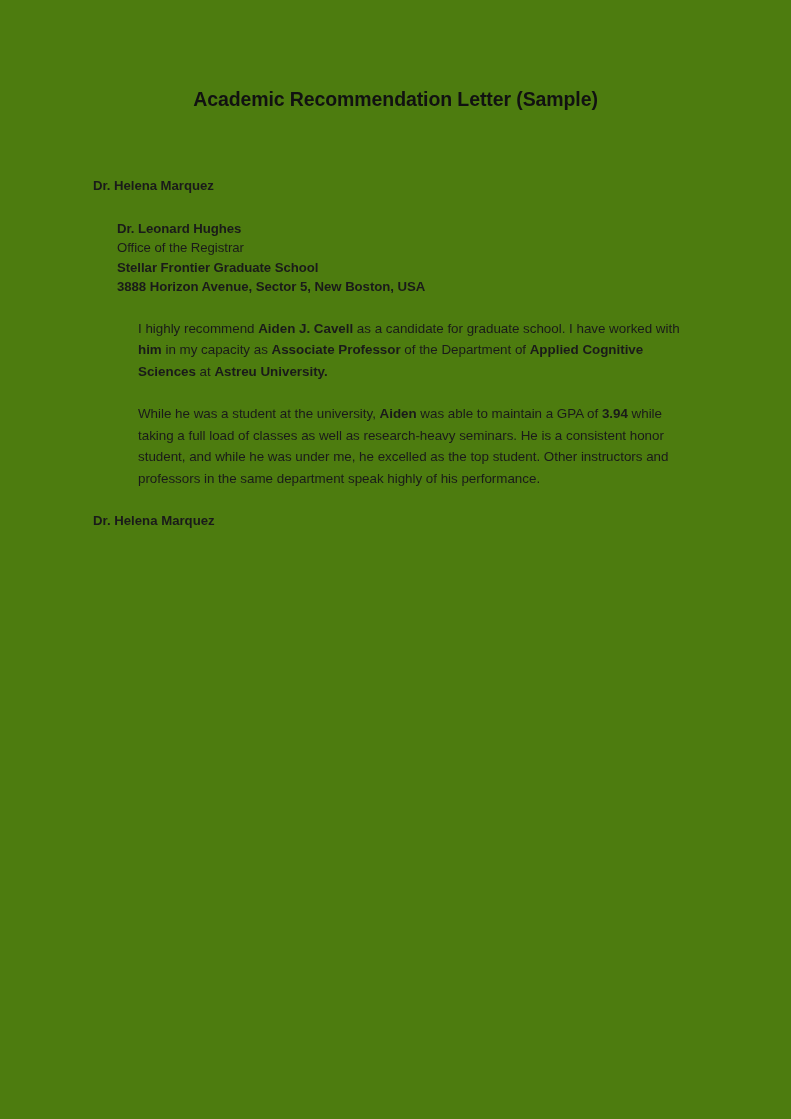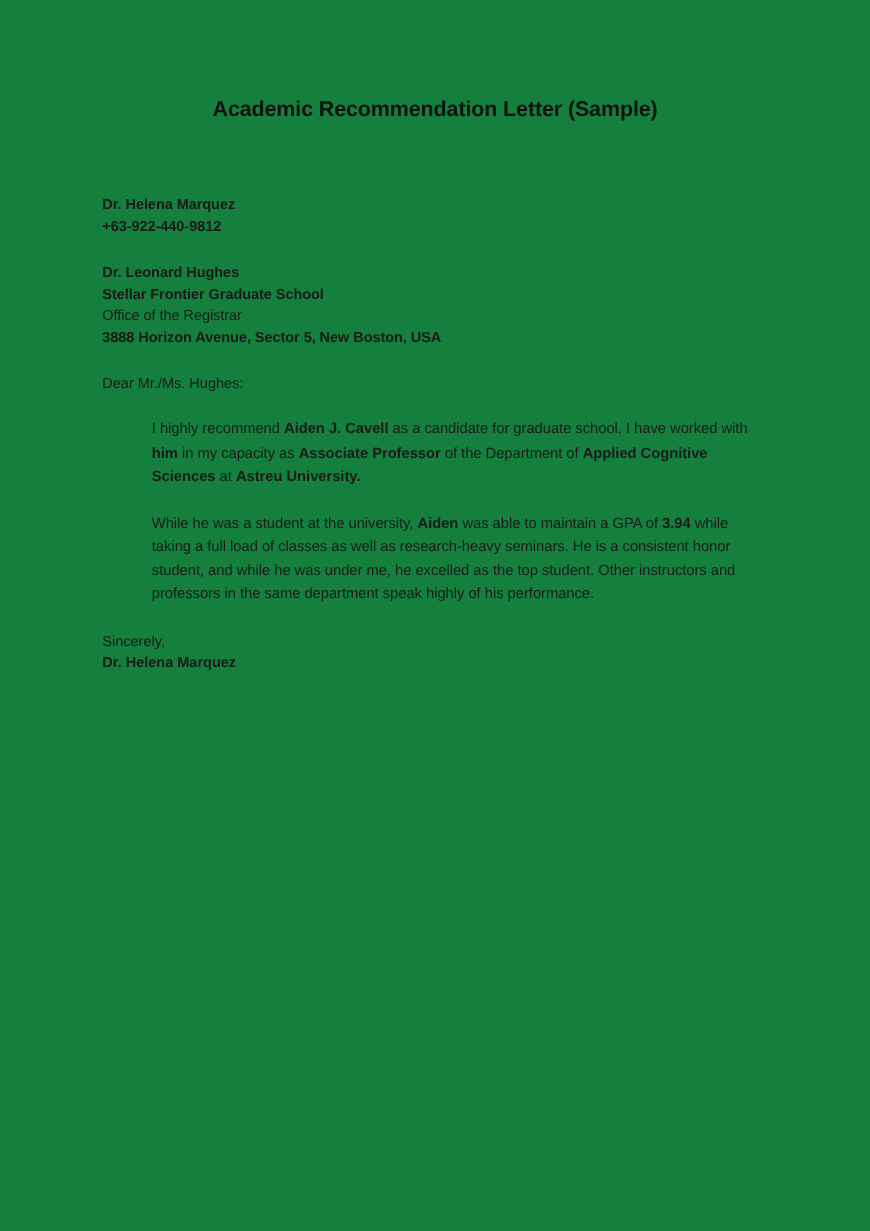--- a/index.html
+++ b/index.html
@@ -14,21 +14,21 @@
     font-family: "Liberation Sans", "DejaVu Sans", sans-serif;
     color: #1a1a1a;
     overflow: hidden;
     position: relative;
   }
   .page {
     position: absolute;
     top: 0; left: 0;
     width: 791px;
     height: 1119px;
-    background: #15803d;
+    background: #4d7c0f;
   }
   .doc-title {
     position: absolute;
     top: 88px;
     left: 0;
     width: 791px;
     text-align: center;
     font-size: 19.5px;
     font-weight: bold;
     letter-spacing: -0.1px;
@@ -44,21 +44,21 @@
     font-size: 13.2px;
     font-weight: bold;
     line-height: 19.6px;
     white-space: nowrap;
     letter-spacing: -0.05px;
   }
   .addr-line.regular {
     font-weight: normal;
   }
   .sender-block { margin-bottom: 0; }
-  .recipient-block { margin-top: 23px; }
+  .recipient-block { margin-top: 23px; margin-left: 24px; }
   .salutation {
     margin-top: 22px;
     font-size: 13.2px;
     line-height: 19.6px;
     font-weight: normal;
   }
   .para {
     margin-top: 21px;
     font-size: 13.4px;
     line-height: 21.5px;
@@ -86,38 +86,35 @@
 <body>
 
 <div class="page">
 
   <div class="doc-title">Academic Recommendation Letter (Sample)</div>
 
   <div class="body-block">
 
     <div class="sender-block">
       <div class="addr-line">Dr. Helena Marquez</div>
-      <div class="addr-line">+63-922-440-9812</div>
     </div>
 
     <div class="recipient-block">
       <div class="addr-line">Dr. Leonard Hughes</div>
+      <div class="addr-line regular">Office of the Registrar</div>
       <div class="addr-line">Stellar Frontier Graduate School</div>
-      <div class="addr-line regular">Office of the Registrar</div>
       <div class="addr-line">3888 Horizon Avenue, Sector 5, New Boston, USA</div>
     </div>
 
-    <div class="salutation">Dear Mr./Ms. Hughes:</div>
 
     <p class="para"><span>I highly recommend </span><b>Aiden J. Cavell</b><span> as a candidate for graduate school. I have worked with </span><b>him</b><span> in my capacity as </span><b>Associate Professor</b><span> of the Department of </span><b>Applied Cognitive Sciences</b><span> at </span><b>Astreu University.</b></p>
 
     <p class="para"><span>While he was a student at the university, </span><b>Aiden</b><span> was able to maintain a GPA of </span><b>3.94</b><span> while taking a full load of classes as well as research-heavy seminars. He is a consistent honor student, and while he was under me, he excelled as the top student. Other instructors and professors in the same department speak highly of his performance.</span></p>
 
 
 
 
     <div class="closing">
-      <div class="sincerely">Sincerely,</div>
       <div class="signer">Dr. Helena Marquez</div>
     </div>
 
   </div>
 </div>
 
 </body></html>

